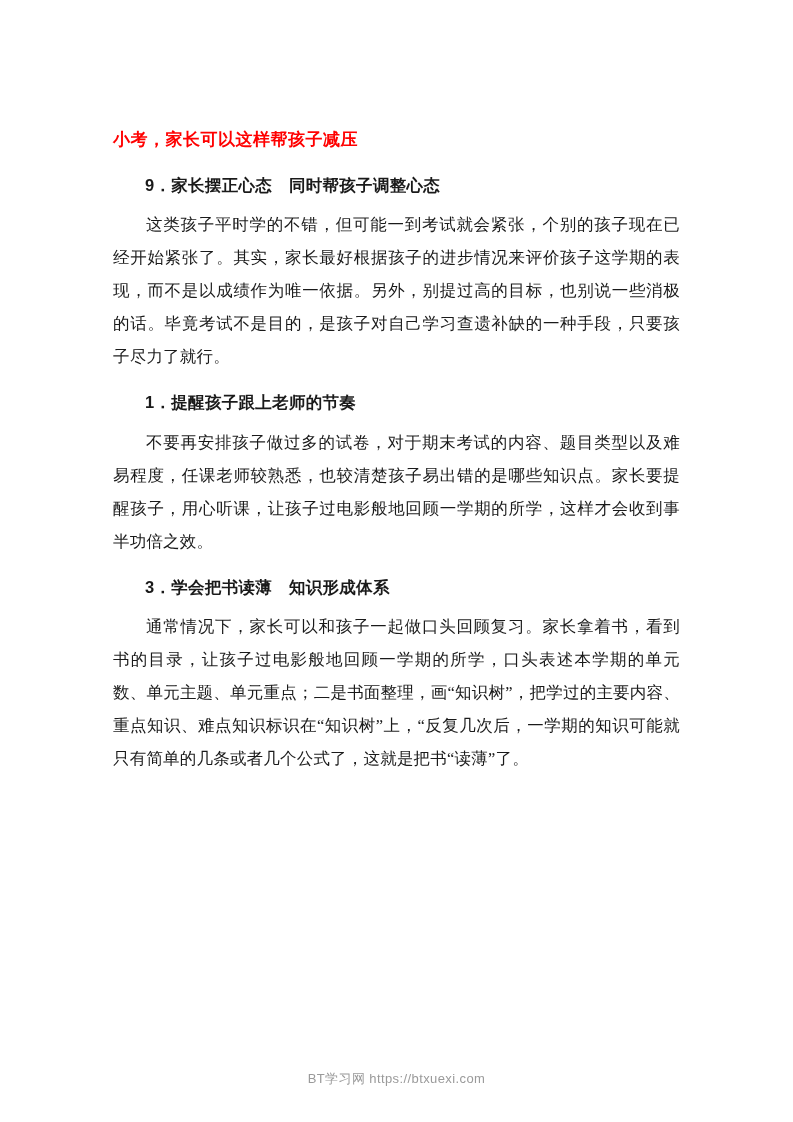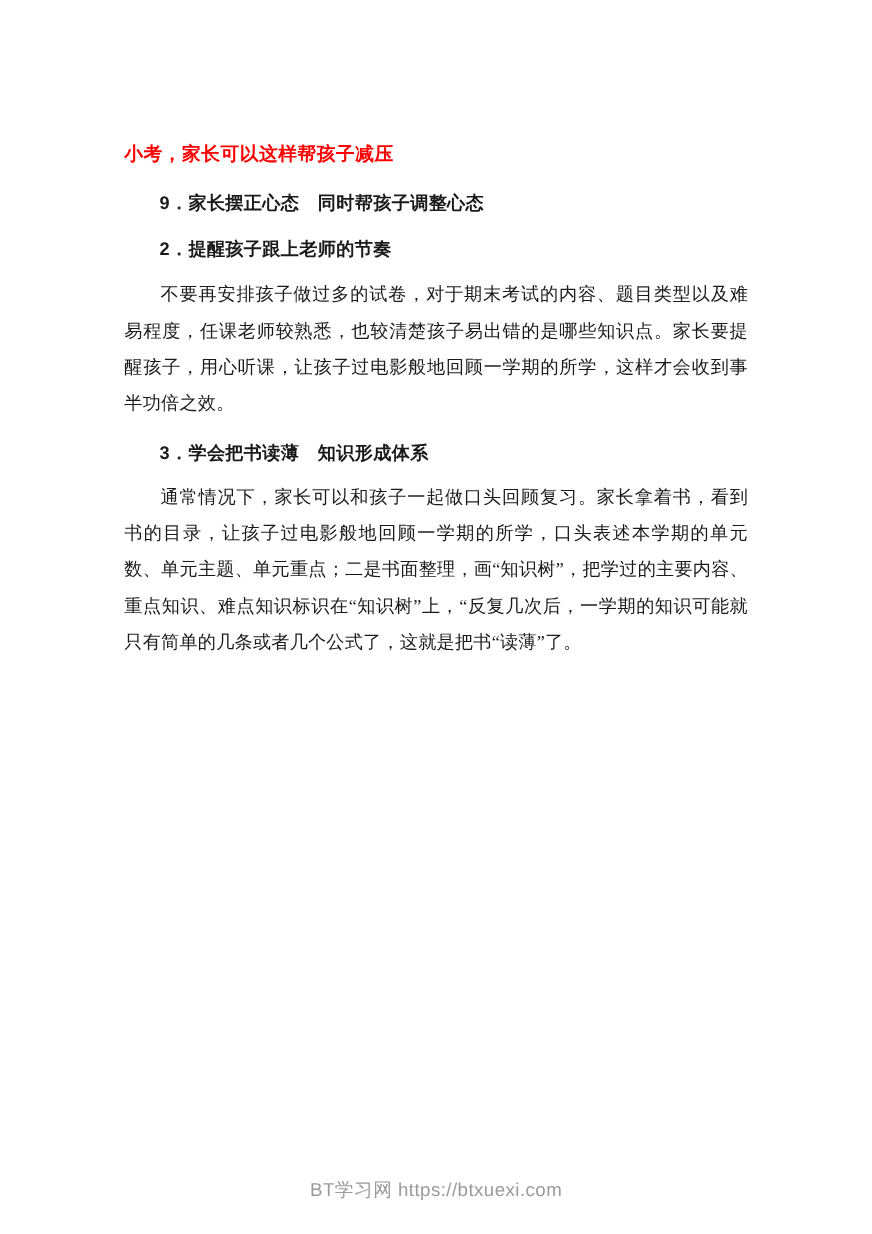--- a/index.html
+++ b/index.html
@@ -57,36 +57,37 @@
     text-justify: inter-ideograph;
     letter-spacing: 0.2px;
   }
   .footer {
     position: absolute;
     left: 0;
     top: 1070px;
     width: 793px;
     text-align: center;
     color: #9a9a9a;
-    font-size: 17px;
+    font-size: 13px;
     font-family: "Liberation Sans", "DejaVu Sans", sans-serif;
     letter-spacing: 0.4px;
   }
 </style>
 </head>
 <body>
 
 <div class="page">
   <div class="content">
 
     <h1 class="doc-title">小考，家长可以这样帮孩子减压</h1>
 
     <h2 class="heading">9．家长摆正心态　同时帮孩子调整心态</h2>
+    <p class="para">这类孩子平时学的不错，但可能一到考试就会紧张，个别的孩子现在已经开始紧张了。其实，家长最好根据孩子的进步情况来评价孩子这学期的表现，而不是以成绩作为唯一依据。另外，别提过高的目标，也别说一些消极的话。毕竟考试不是目的，是孩子对自己学习查遗补缺的一种手段，只要孩子尽力了就行。</p>
 
-    <h2 class="heading">2．提醒孩子跟上老师的节奏</h2>
+    <h2 class="heading">1．提醒孩子跟上老师的节奏</h2>
     <p class="para">不要再安排孩子做过多的试卷，对于期末考试的内容、题目类型以及难易程度，任课老师较熟悉，也较清楚孩子易出错的是哪些知识点。家长要提醒孩子，用心听课，让孩子过电影般地回顾一学期的所学，这样才会收到事半功倍之效。</p>
 
     <h2 class="heading">3．学会把书读薄　知识形成体系</h2>
     <p class="para">通常情况下，家长可以和孩子一起做口头回顾复习。家长拿着书，看到书的目录，让孩子过电影般地回顾一学期的所学，口头表述本学期的单元数、单元主题、单元重点；二是书面整理，画“知识树”，把学过的主要内容、重点知识、难点知识标识在“知识树”上，“反复几次后，一学期的知识可能就只有简单的几条或者几个公式了，这就是把书“读薄”了。</p>
 
 
   </div>
 
   <div class="footer">BT学习网 https://btxuexi.com</div>
 </div>

